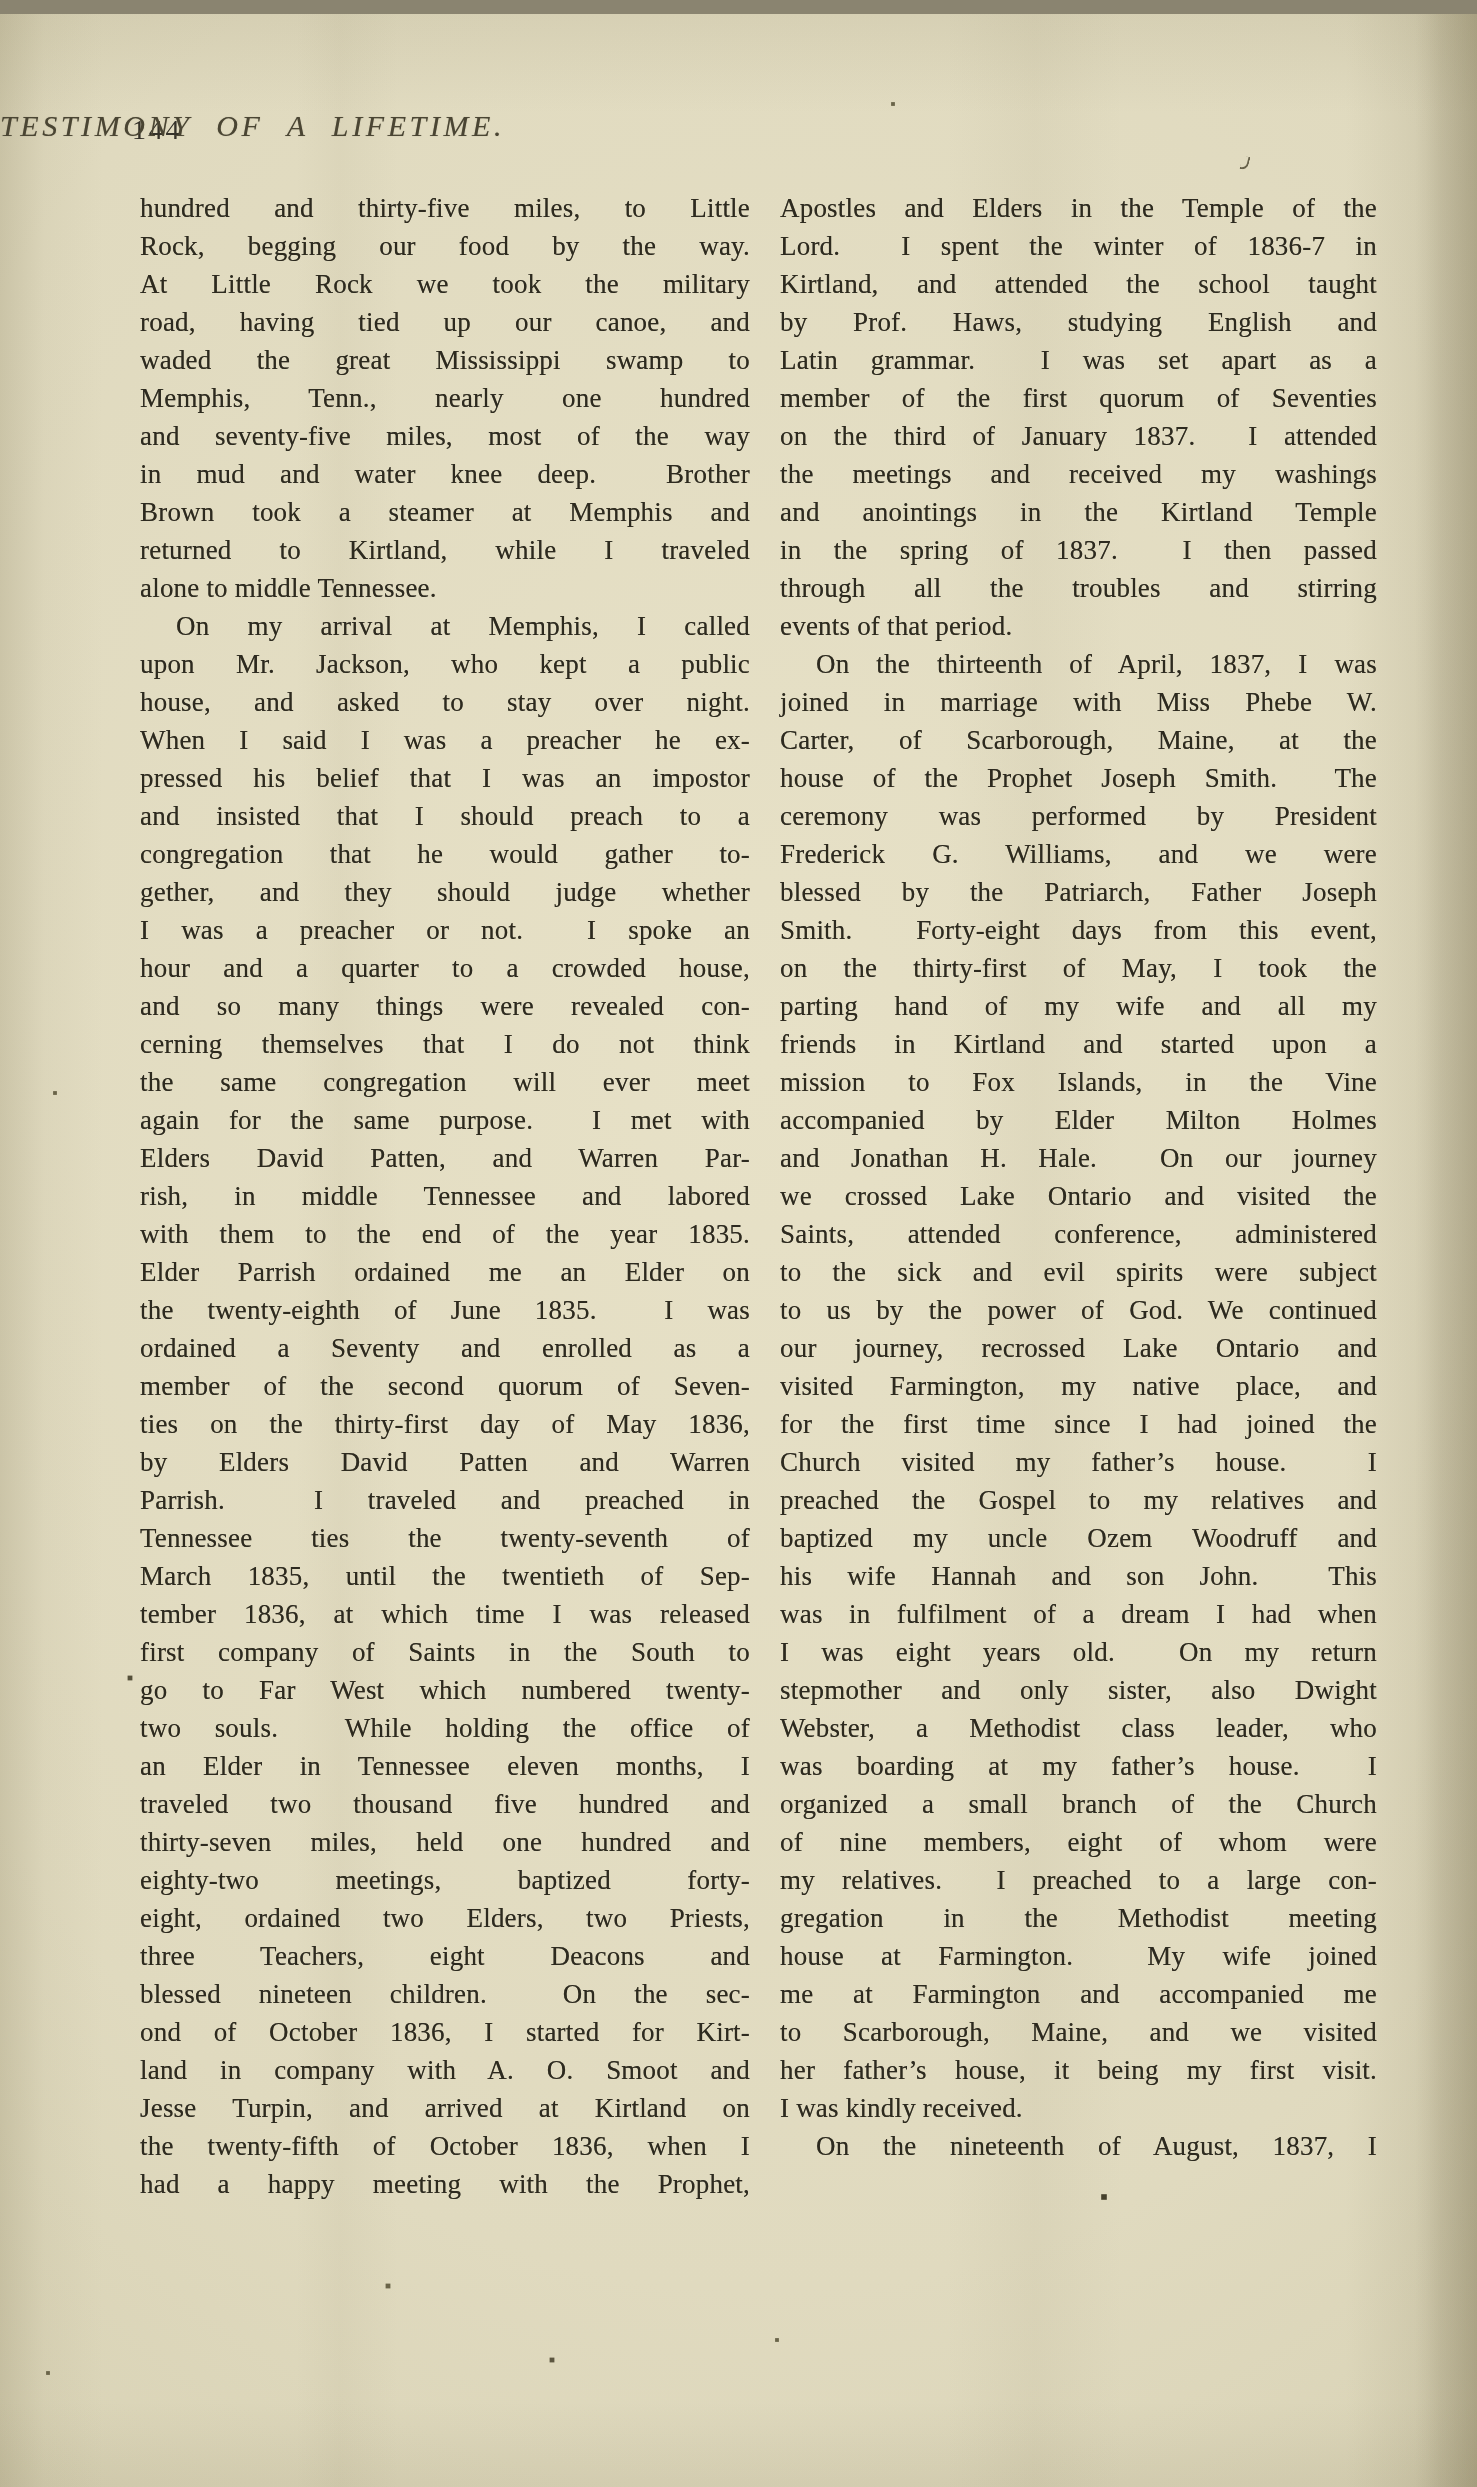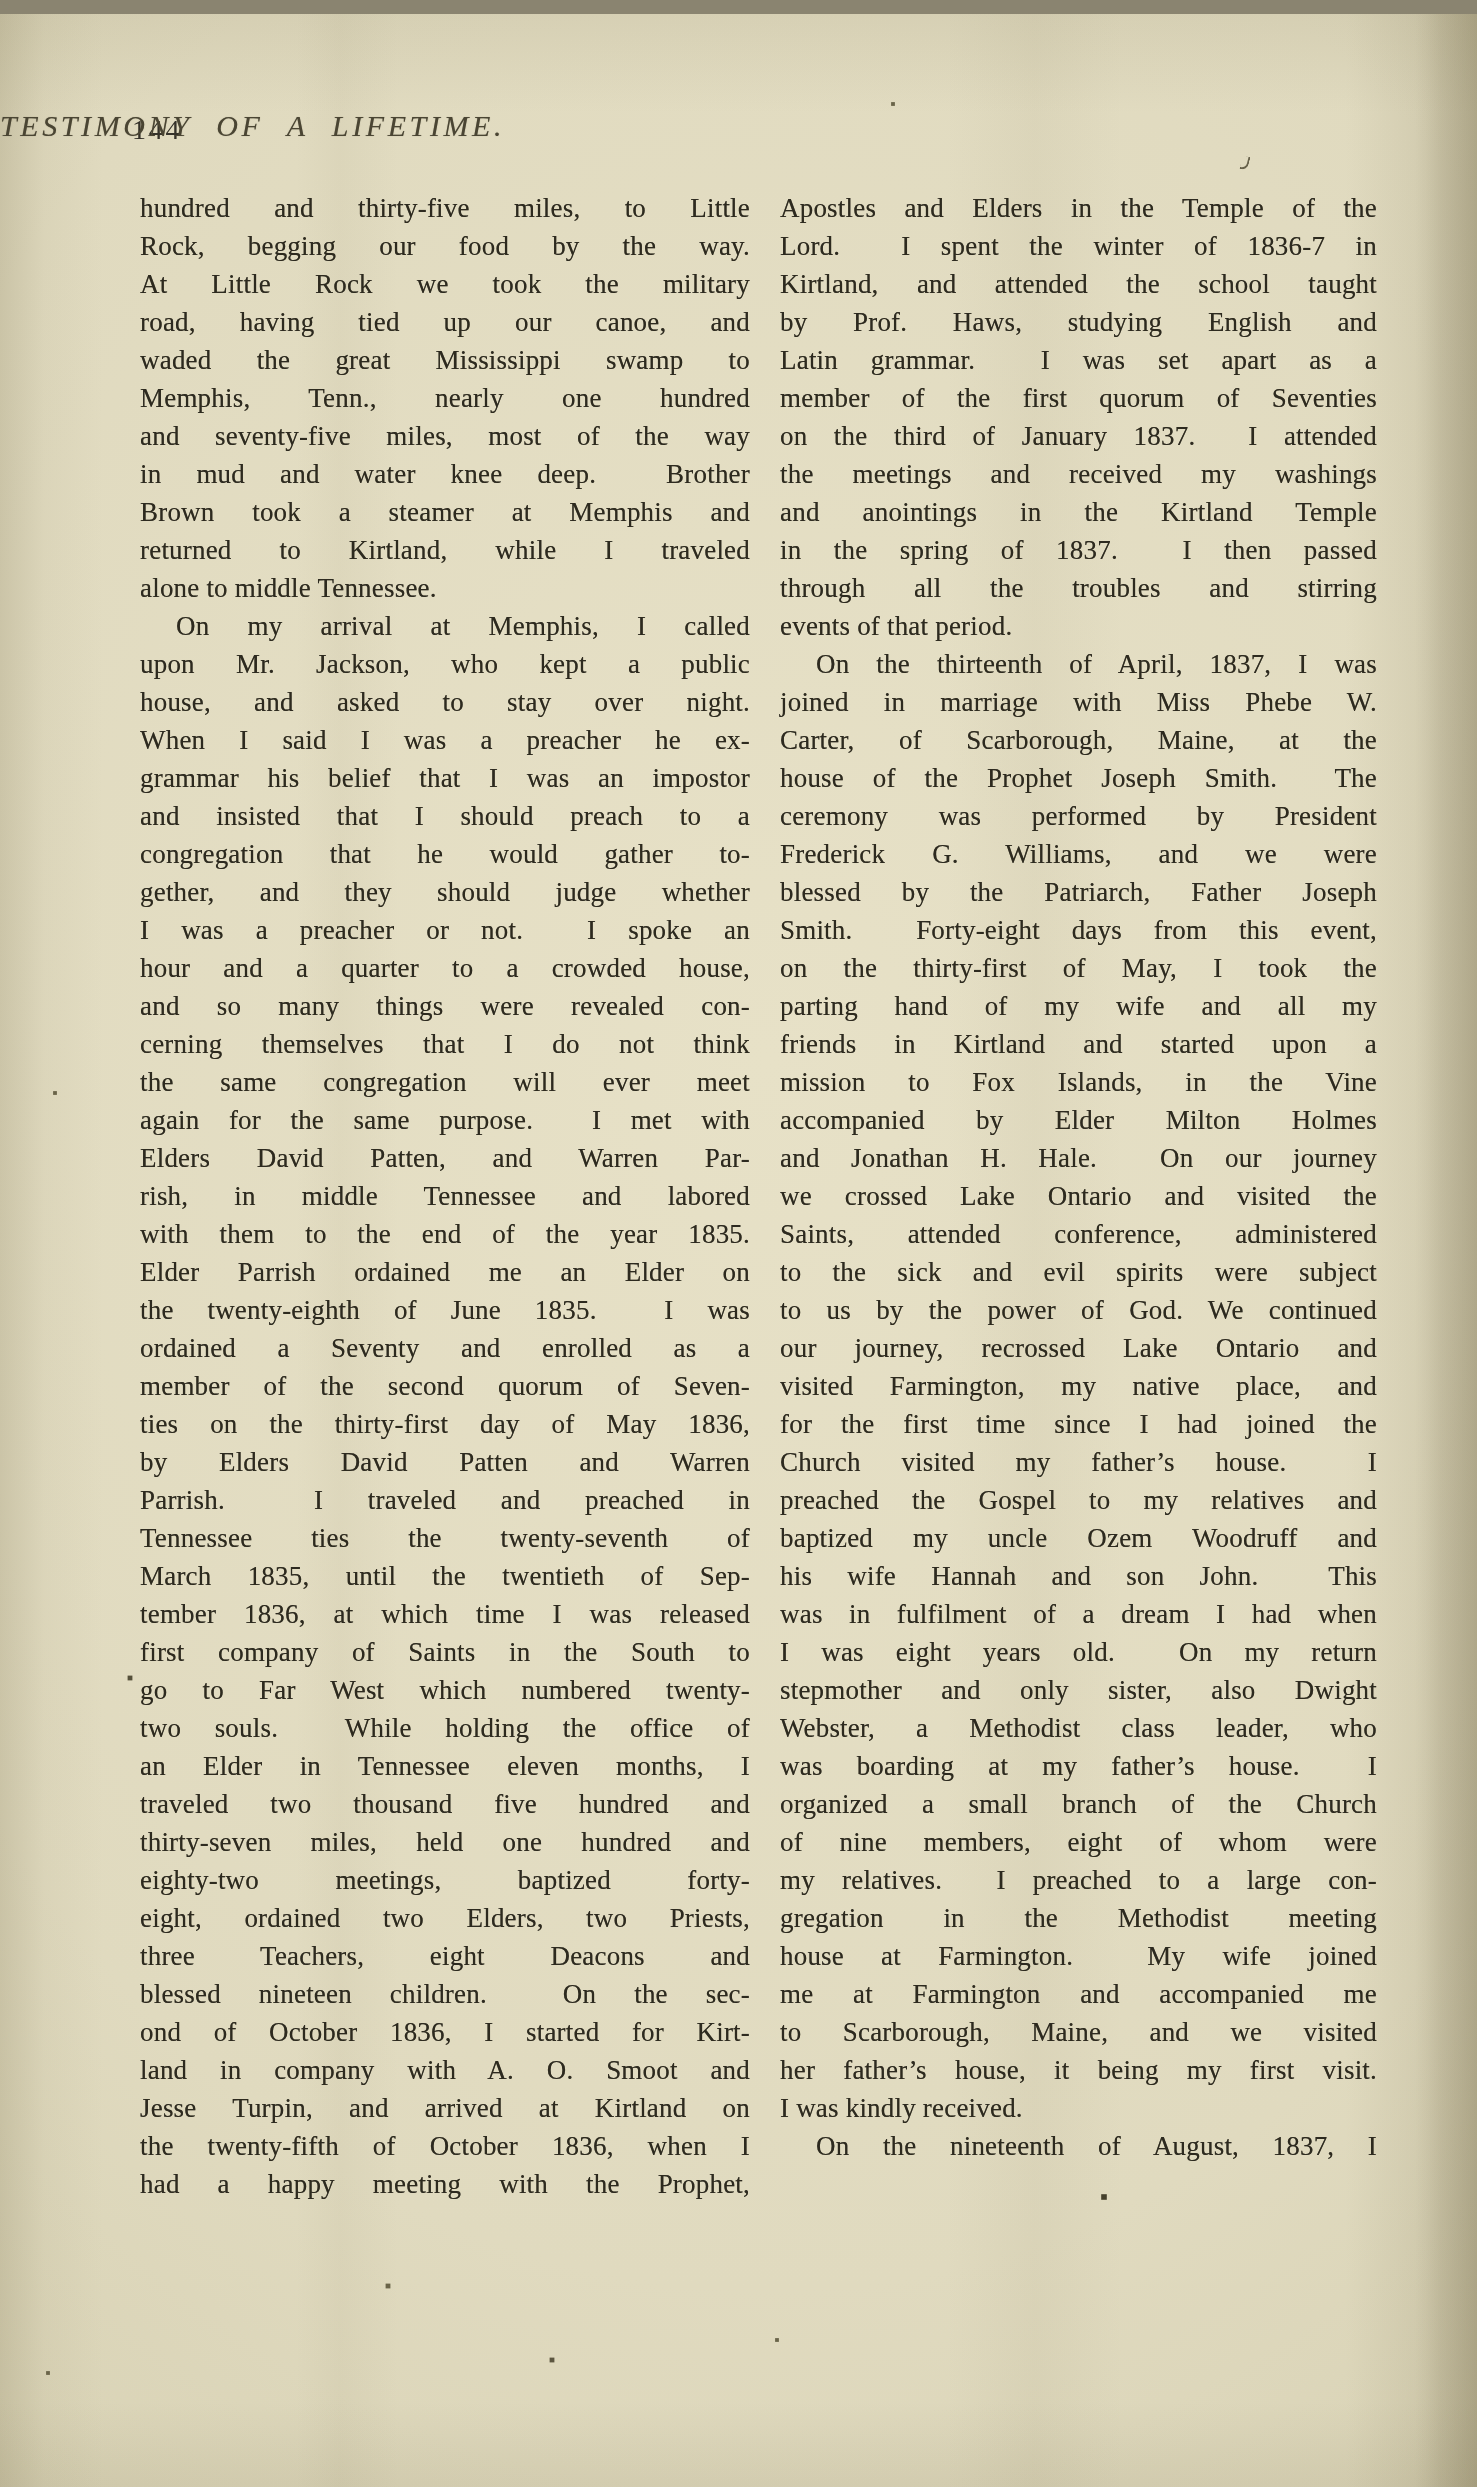--- a/index.html
+++ b/index.html
@@ -98,21 +98,21 @@
         <div class="line">Memphis, Tenn., nearly one hundred</div>
         <div class="line">and seventy-five miles, most of the way</div>
         <div class="line">in mud and water knee deep.&nbsp; Brother</div>
         <div class="line">Brown took a steamer at Memphis and</div>
         <div class="line">returned to Kirtland, while I traveled</div>
         <div class="line endline">alone to middle Tennessee.</div>
         <div class="line indent">On my arrival at Memphis, I called</div>
         <div class="line">upon Mr. Jackson, who kept a public</div>
         <div class="line">house, and asked to stay over night.</div>
         <div class="line">When I said I was a preacher he ex-</div>
-        <div class="line">grammar his belief that I was an impostor</div>
+        <div class="line">pressed his belief that I was an impostor</div>
         <div class="line">and insisted that I should preach to a</div>
         <div class="line">congregation that he would gather to-</div>
         <div class="line">gether, and they should judge whether</div>
         <div class="line">I was a preacher or not.&nbsp; I spoke an</div>
         <div class="line">hour and a quarter to a crowded house,</div>
         <div class="line">and so many things were revealed con-</div>
         <div class="line">cerning themselves that I do not think</div>
         <div class="line">the same congregation will ever meet</div>
         <div class="line">again for the same purpose.&nbsp; I met with</div>
         <div class="line">Elders David Patten, and Warren Par-</div>

